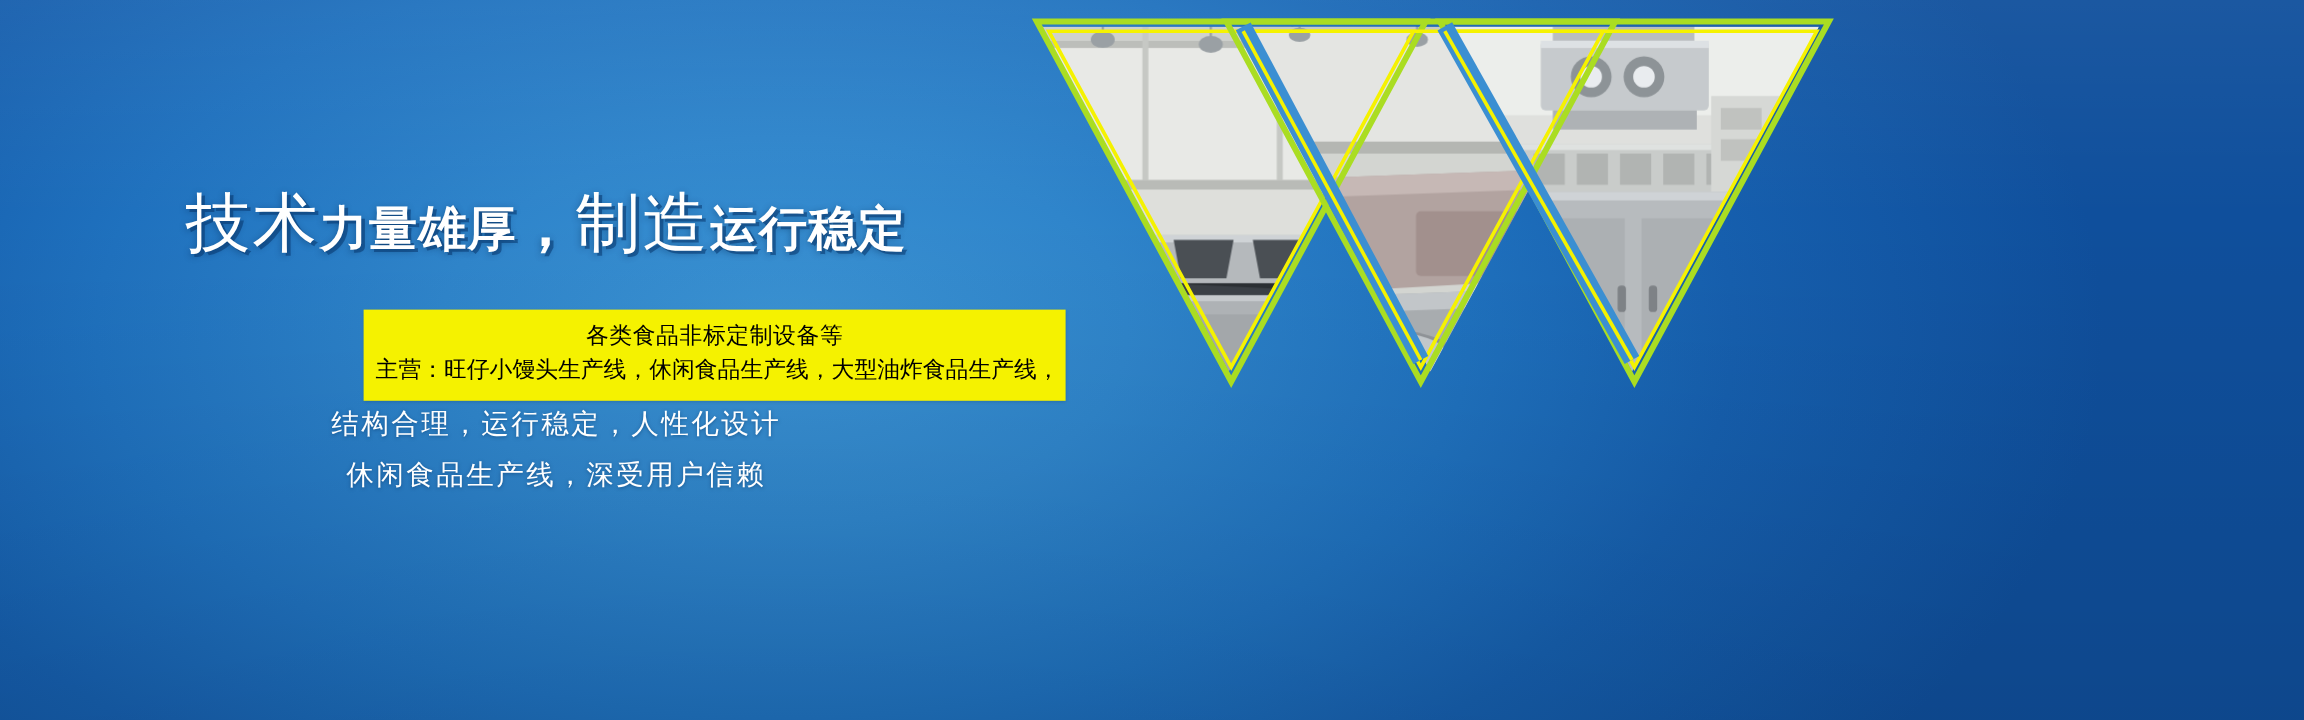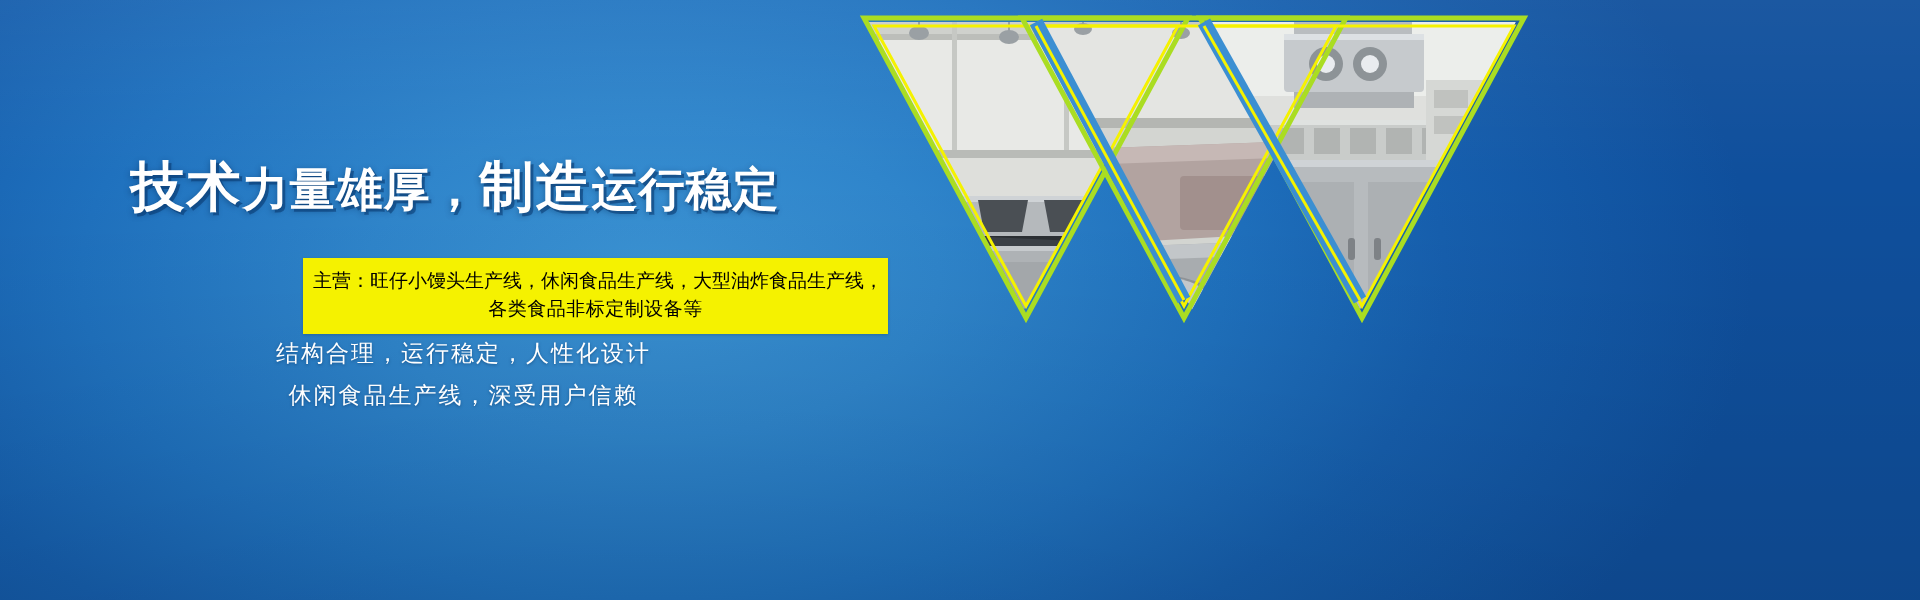--- a/index.html
+++ b/index.html
@@ -22,22 +22,22 @@
   
   .text-block{position:absolute;left:0;top:0;width:910px;height:600px;z-index:5;}
 
   .headline{
     position:absolute;left:0;top:155px;width:910px;
     text-align:center;white-space:nowrap;
     color:#ffffff;font-weight:bold;
     letter-spacing:1px;
     text-shadow:3px 3px 0 rgba(7,55,110,0.55), 0 2px 6px rgba(4,40,82,0.45);
   }
-  .hl-big{font-size:54px;line-height:62px;font-weight:bold;letter-spacing:2px;}
-  .hl-small{font-size:46px;line-height:62px;font-weight:bold;letter-spacing:1px;}
+  .hl-big{font-size:54px;line-height:62px;font-weight:normal;letter-spacing:2px;}
+  .hl-small{font-size:40px;line-height:62px;font-weight:bold;letter-spacing:1px;}
   .hl-comma{font-size:48px;}
 
   .yellow-box{
     position:absolute;left:303px;top:258px;width:585px;
     background:#f5f200;
     padding:9px 10px 11px 10px;
     box-sizing:border-box;
     text-align:center;
     color:#000000;
     font-size:19px;line-height:28px;
@@ -63,22 +63,22 @@
 
 <div id="banner">
 
   <div class="text-block">
 
     <div class="headline">
       <span class="hl-big">技术</span><span class="hl-small">力量雄厚</span><span class="hl-comma">，</span><span class="hl-big">制造</span><span class="hl-small">运行稳定</span>
     </div>
 
     <div class="yellow-box">
+      <span class="yl yl2">各类食品非标定制设备等</span>
       <span class="yl">主营：旺仔小馒头生产线，休闲食品生产线，大型油炸食品生产线，</span>
-      <span class="yl yl2">各类食品非标定制设备等</span>
     </div>
 
     <div class="sub-lines">
       <span class="sl">结构合理，运行稳定，人性化设计</span>
       <span class="sl">休闲食品生产线，深受用户信赖</span>
     </div>
 
   </div>
 
   <div class="collage">

